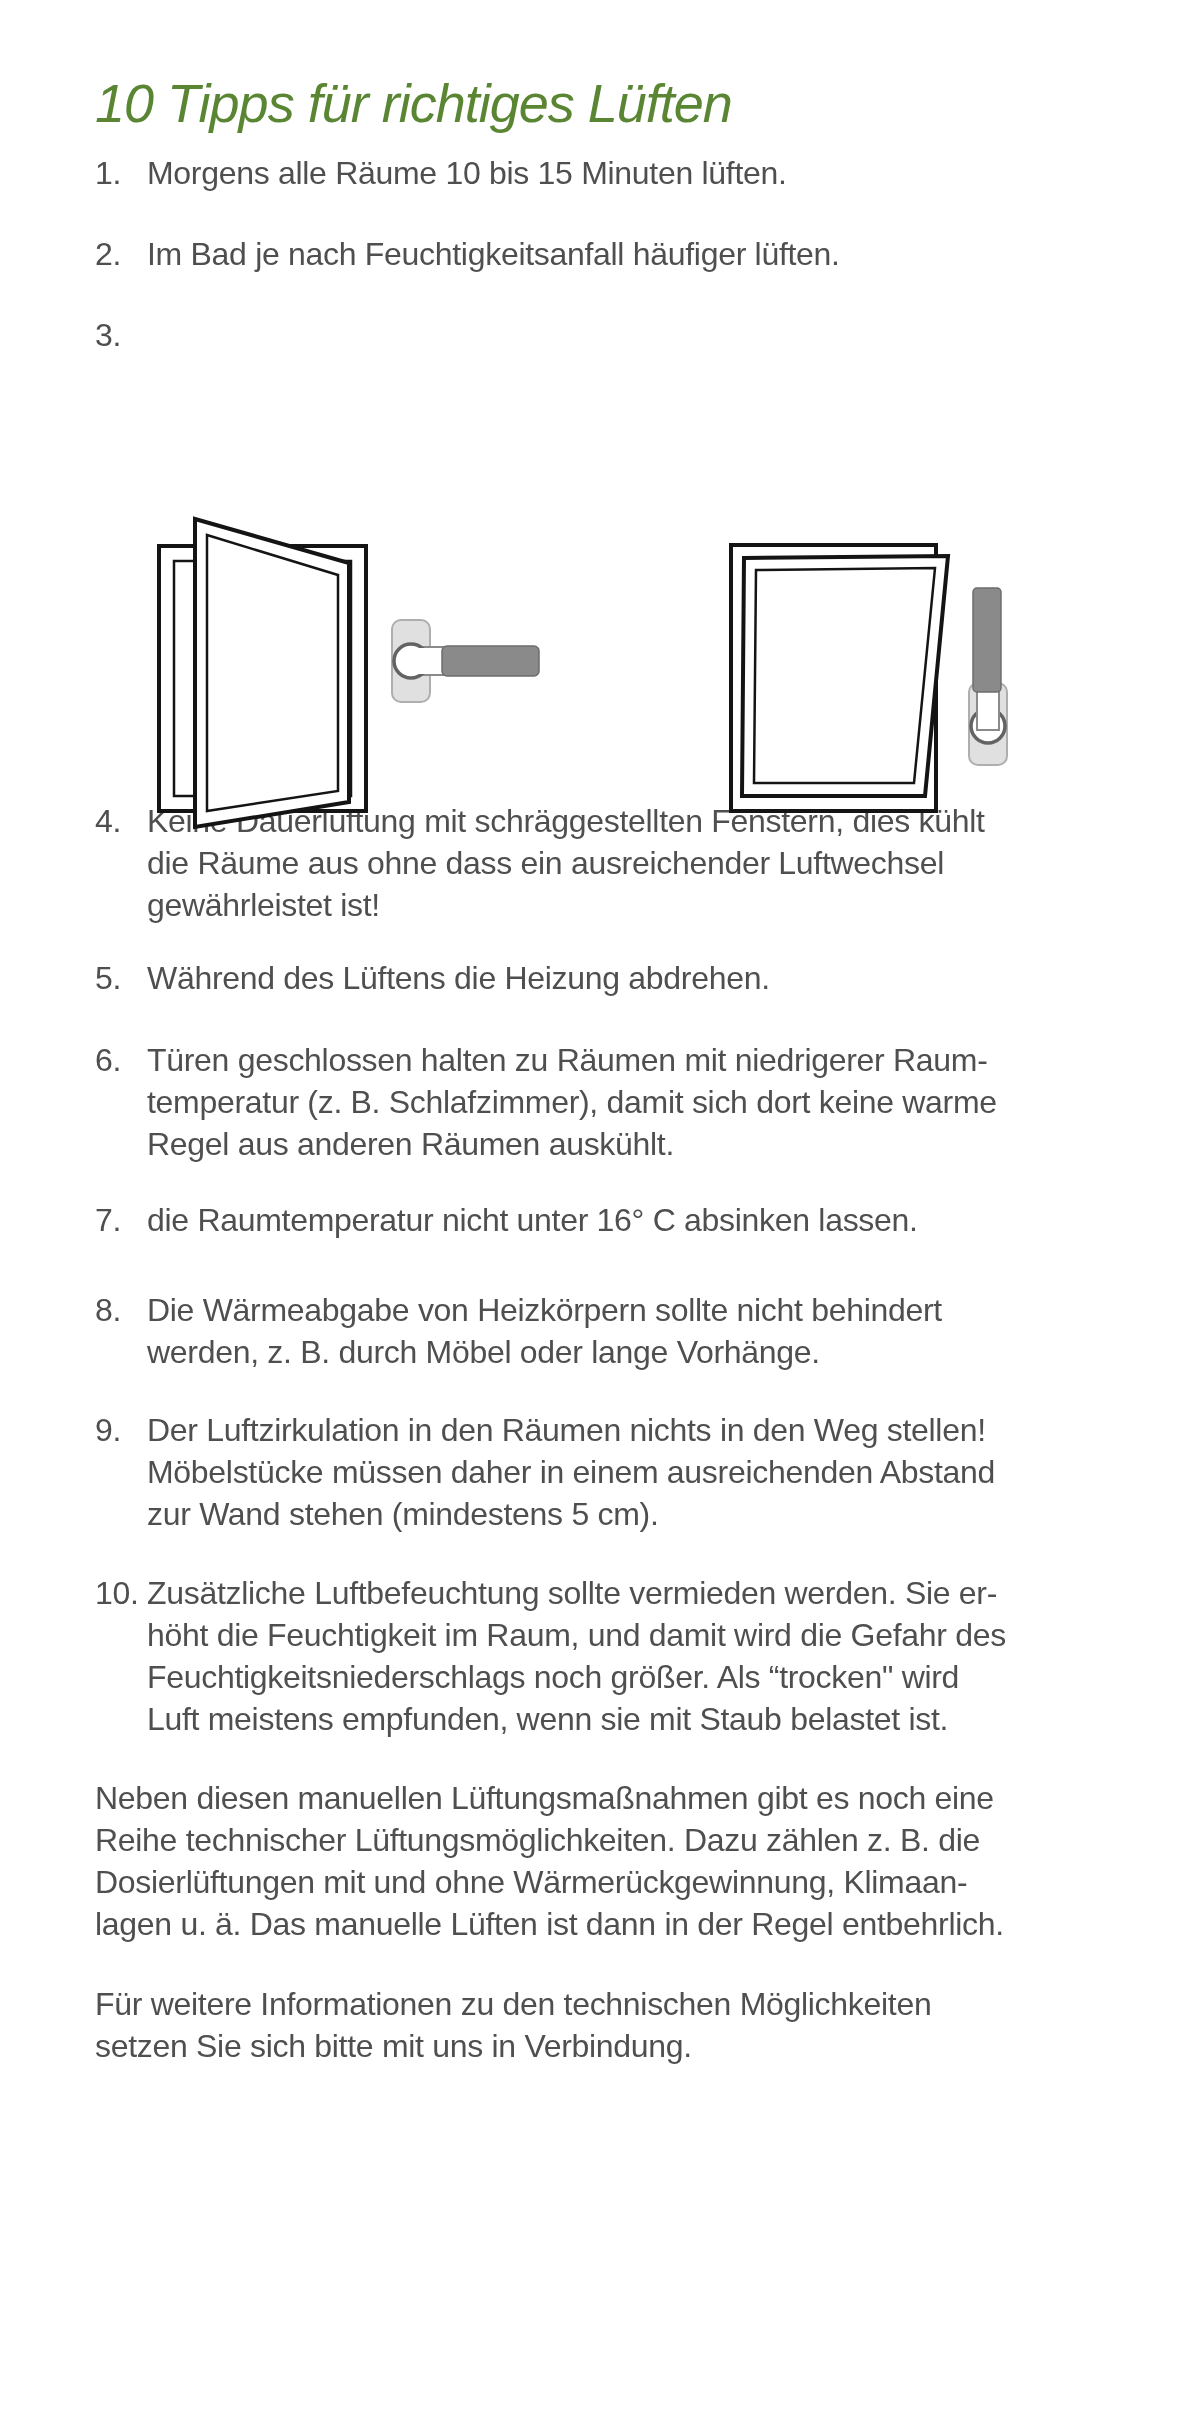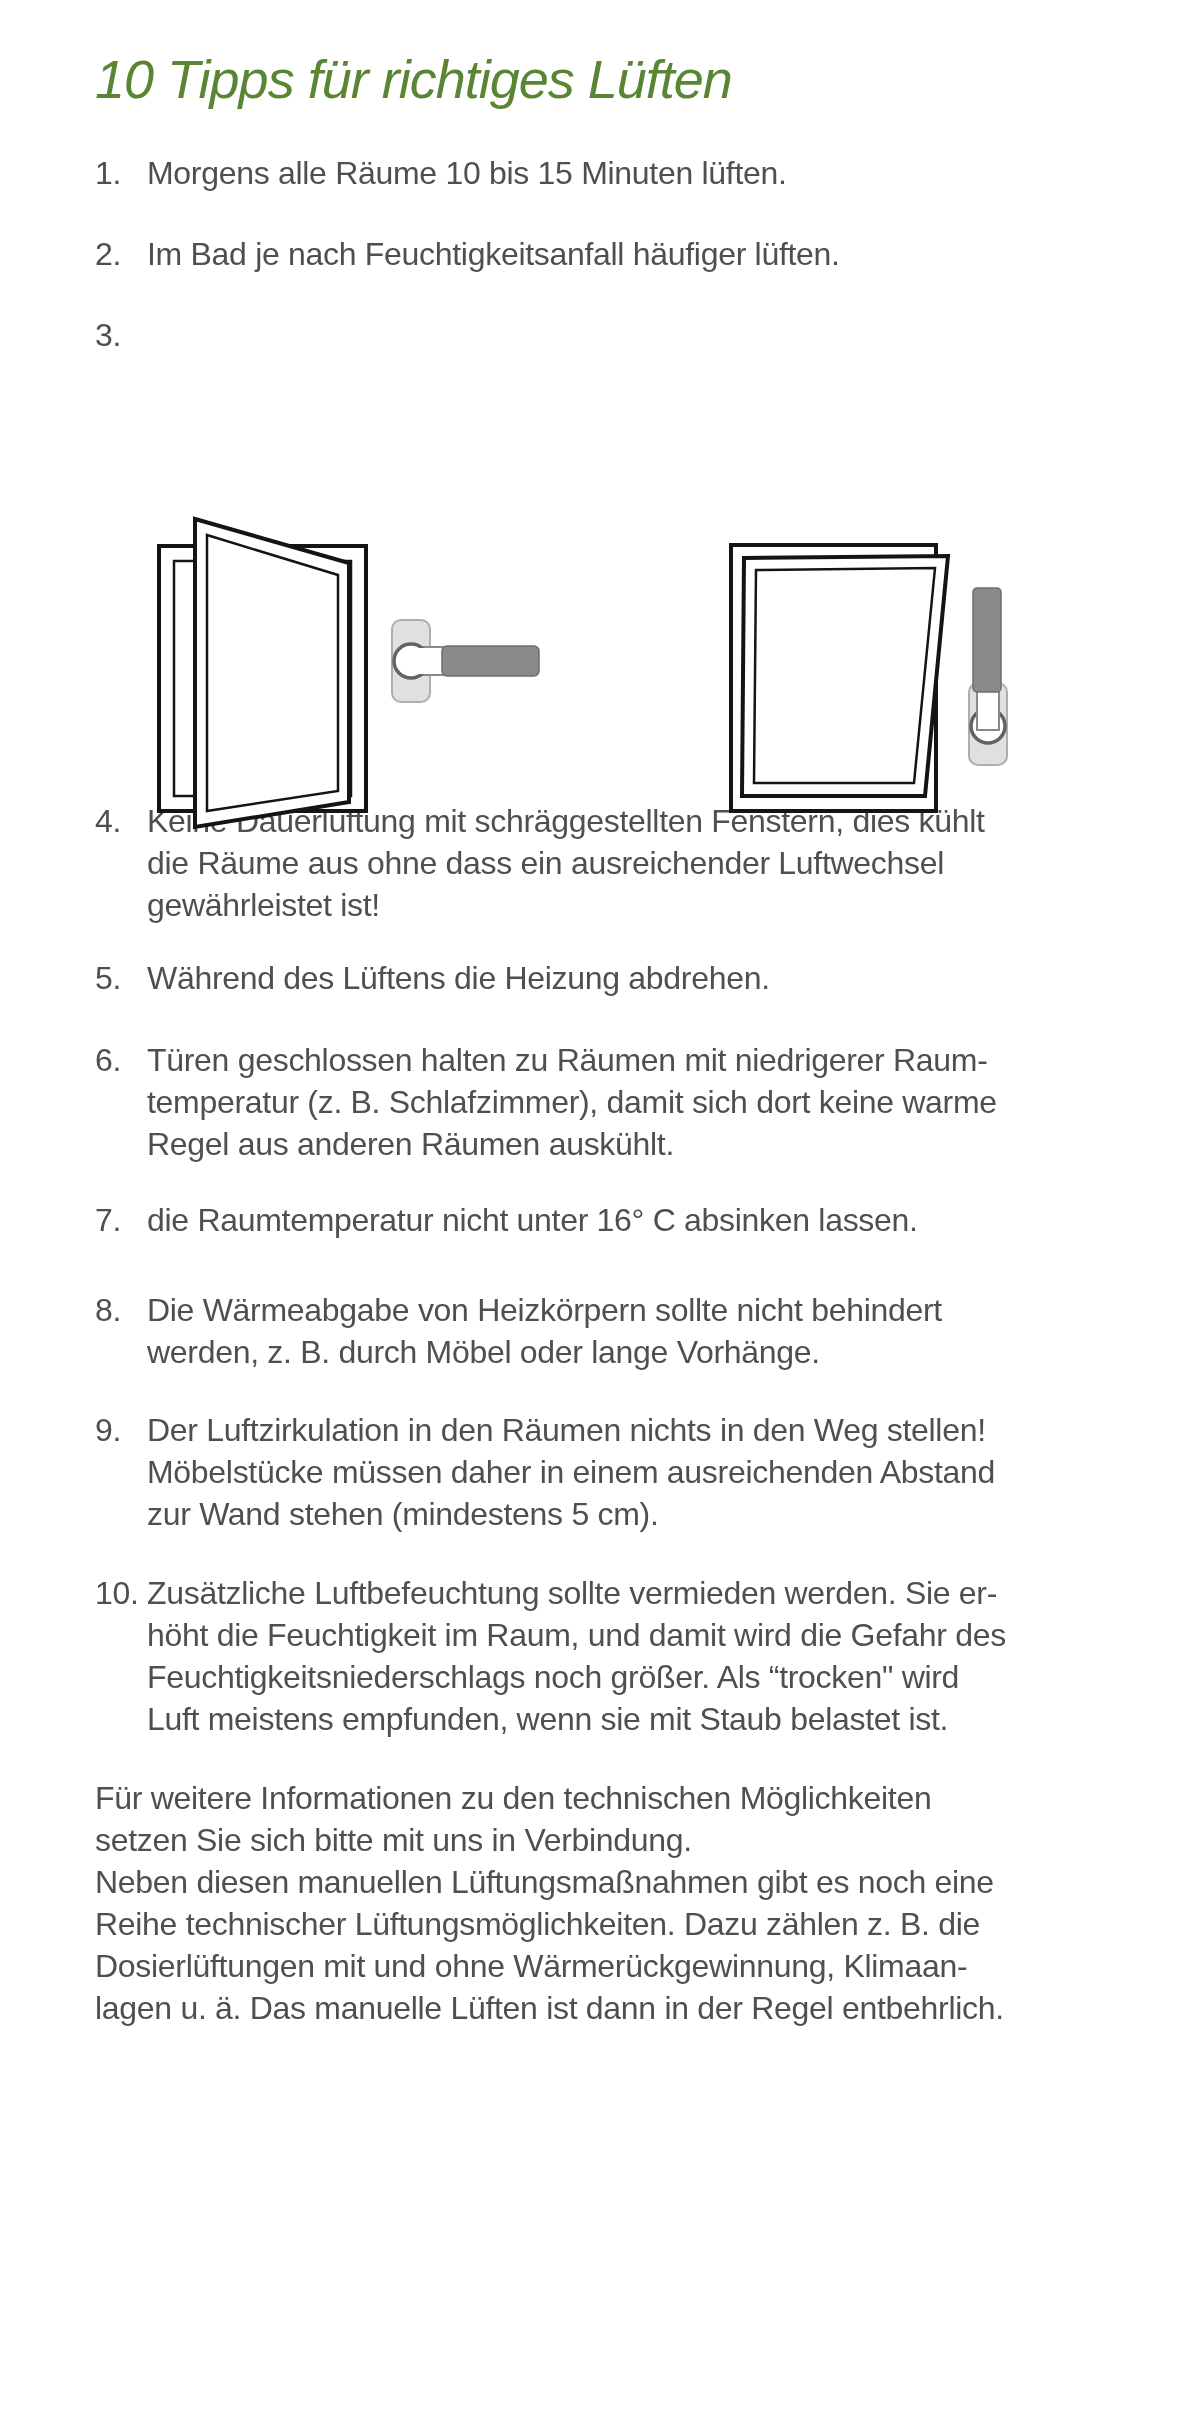--- a/index.html
+++ b/index.html
@@ -11,21 +11,21 @@
     position: relative;
     width: 1200px;
     height: 2414px;
     background: #ffffff;
     overflow: hidden;
     font-family: "Liberation Sans", sans-serif;
   }
   .title {
     position: absolute;
     left: 95px;
-    top: 48px;
+    top: 72px;
     font-size: 54px;
     line-height: 62px;
     font-style: italic;
     letter-spacing: -1px;
     color: var(--title-color, #5a8634);
     white-space: pre;
   }
   .content {
     position: absolute;
     left: 95px;
@@ -129,26 +129,26 @@
 
     <div class="tip mb-t10">
       <span class="num">10.</span>
       <span class="txt">Zusätzliche Luftbefeuchtung sollte vermieden werden. Sie er-
 höht die Feuchtigkeit im Raum, und damit wird die Gefahr des
 Feuchtigkeitsniederschlags noch größer. Als “trocken" wird
 Luft meistens empfunden, wenn sie mit Staub belastet ist.</span>
     </div>
 
 
-    <div class="para">Für weitere Informationen zu den technischen Möglichkeiten
-setzen Sie sich bitte mit uns in Verbindung.</div>
     <div class="para first">Neben diesen manuellen Lüftungsmaßnahmen gibt es noch eine
 Reihe technischer Lüftungsmöglichkeiten. Dazu zählen z. B. die
 Dosierlüftungen mit und ohne Wärmerückgewinnung, Klimaan-
 lagen u. ä. Das manuelle Lüften ist dann in der Regel entbehrlich.</div>
+    <div class="para">Für weitere Informationen zu den technischen Möglichkeiten
+setzen Sie sich bitte mit uns in Verbindung.</div>
 
   </div>
 
   <svg class="illustrations" viewBox="0 0 900 345" xmlns="http://www.w3.org/2000/svg">
 
     <g>
       <rect x="9" y="46" width="207" height="265" fill="#ffffff" stroke="#141414" stroke-width="4"></rect>
       <rect x="24" y="61" width="177" height="235" fill="#ffffff" stroke="#141414" stroke-width="2.5"></rect>
       <polygon points="45,19 199,63 199,302 45,327" fill="#ffffff" stroke="#141414" stroke-width="4"></polygon>
       <polygon points="57,35 188,75 188,291 57,311" fill="#ffffff" stroke="#141414" stroke-width="2.5"></polygon>

